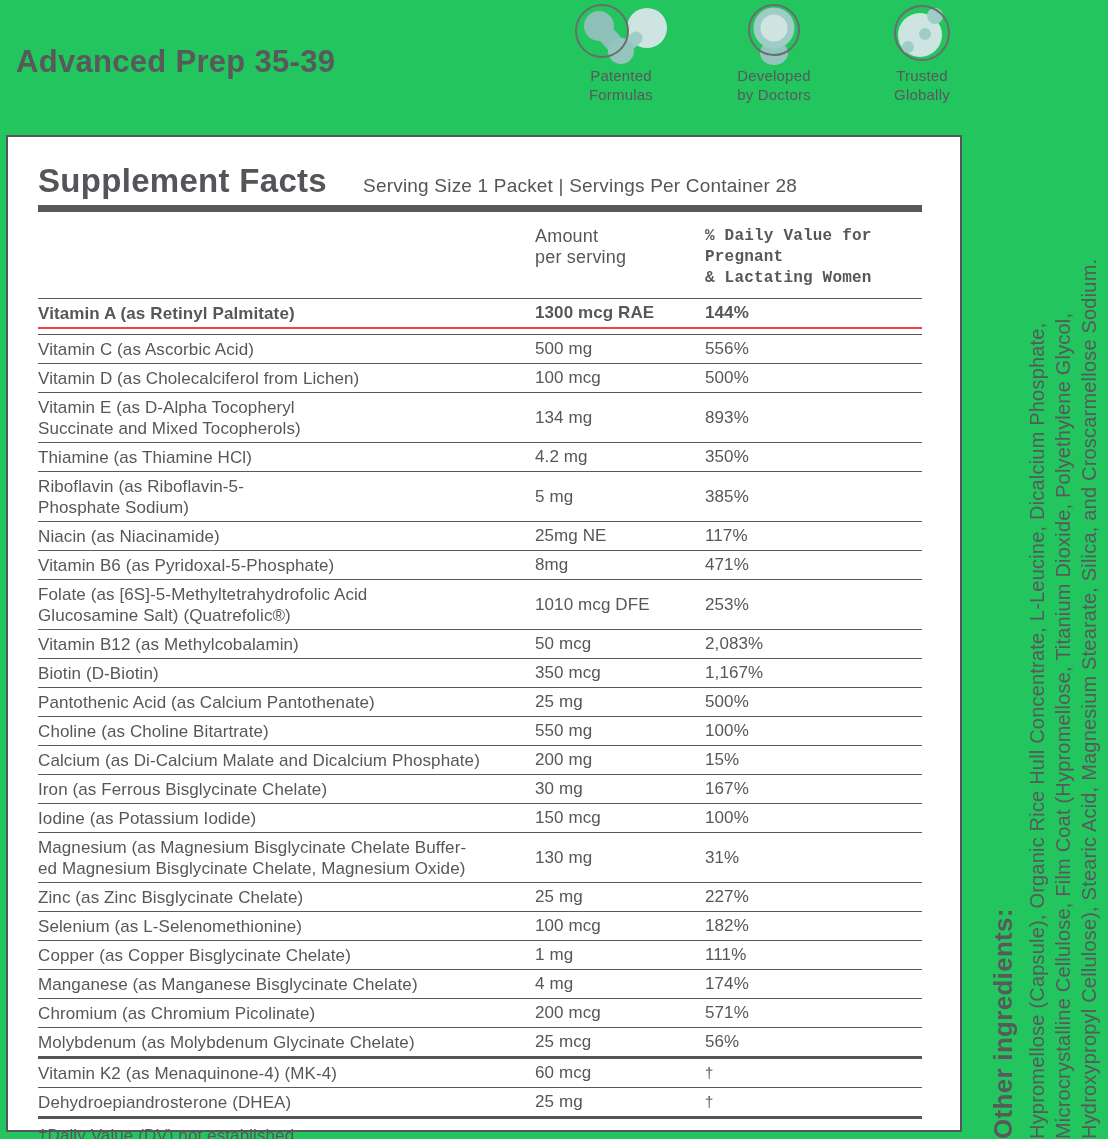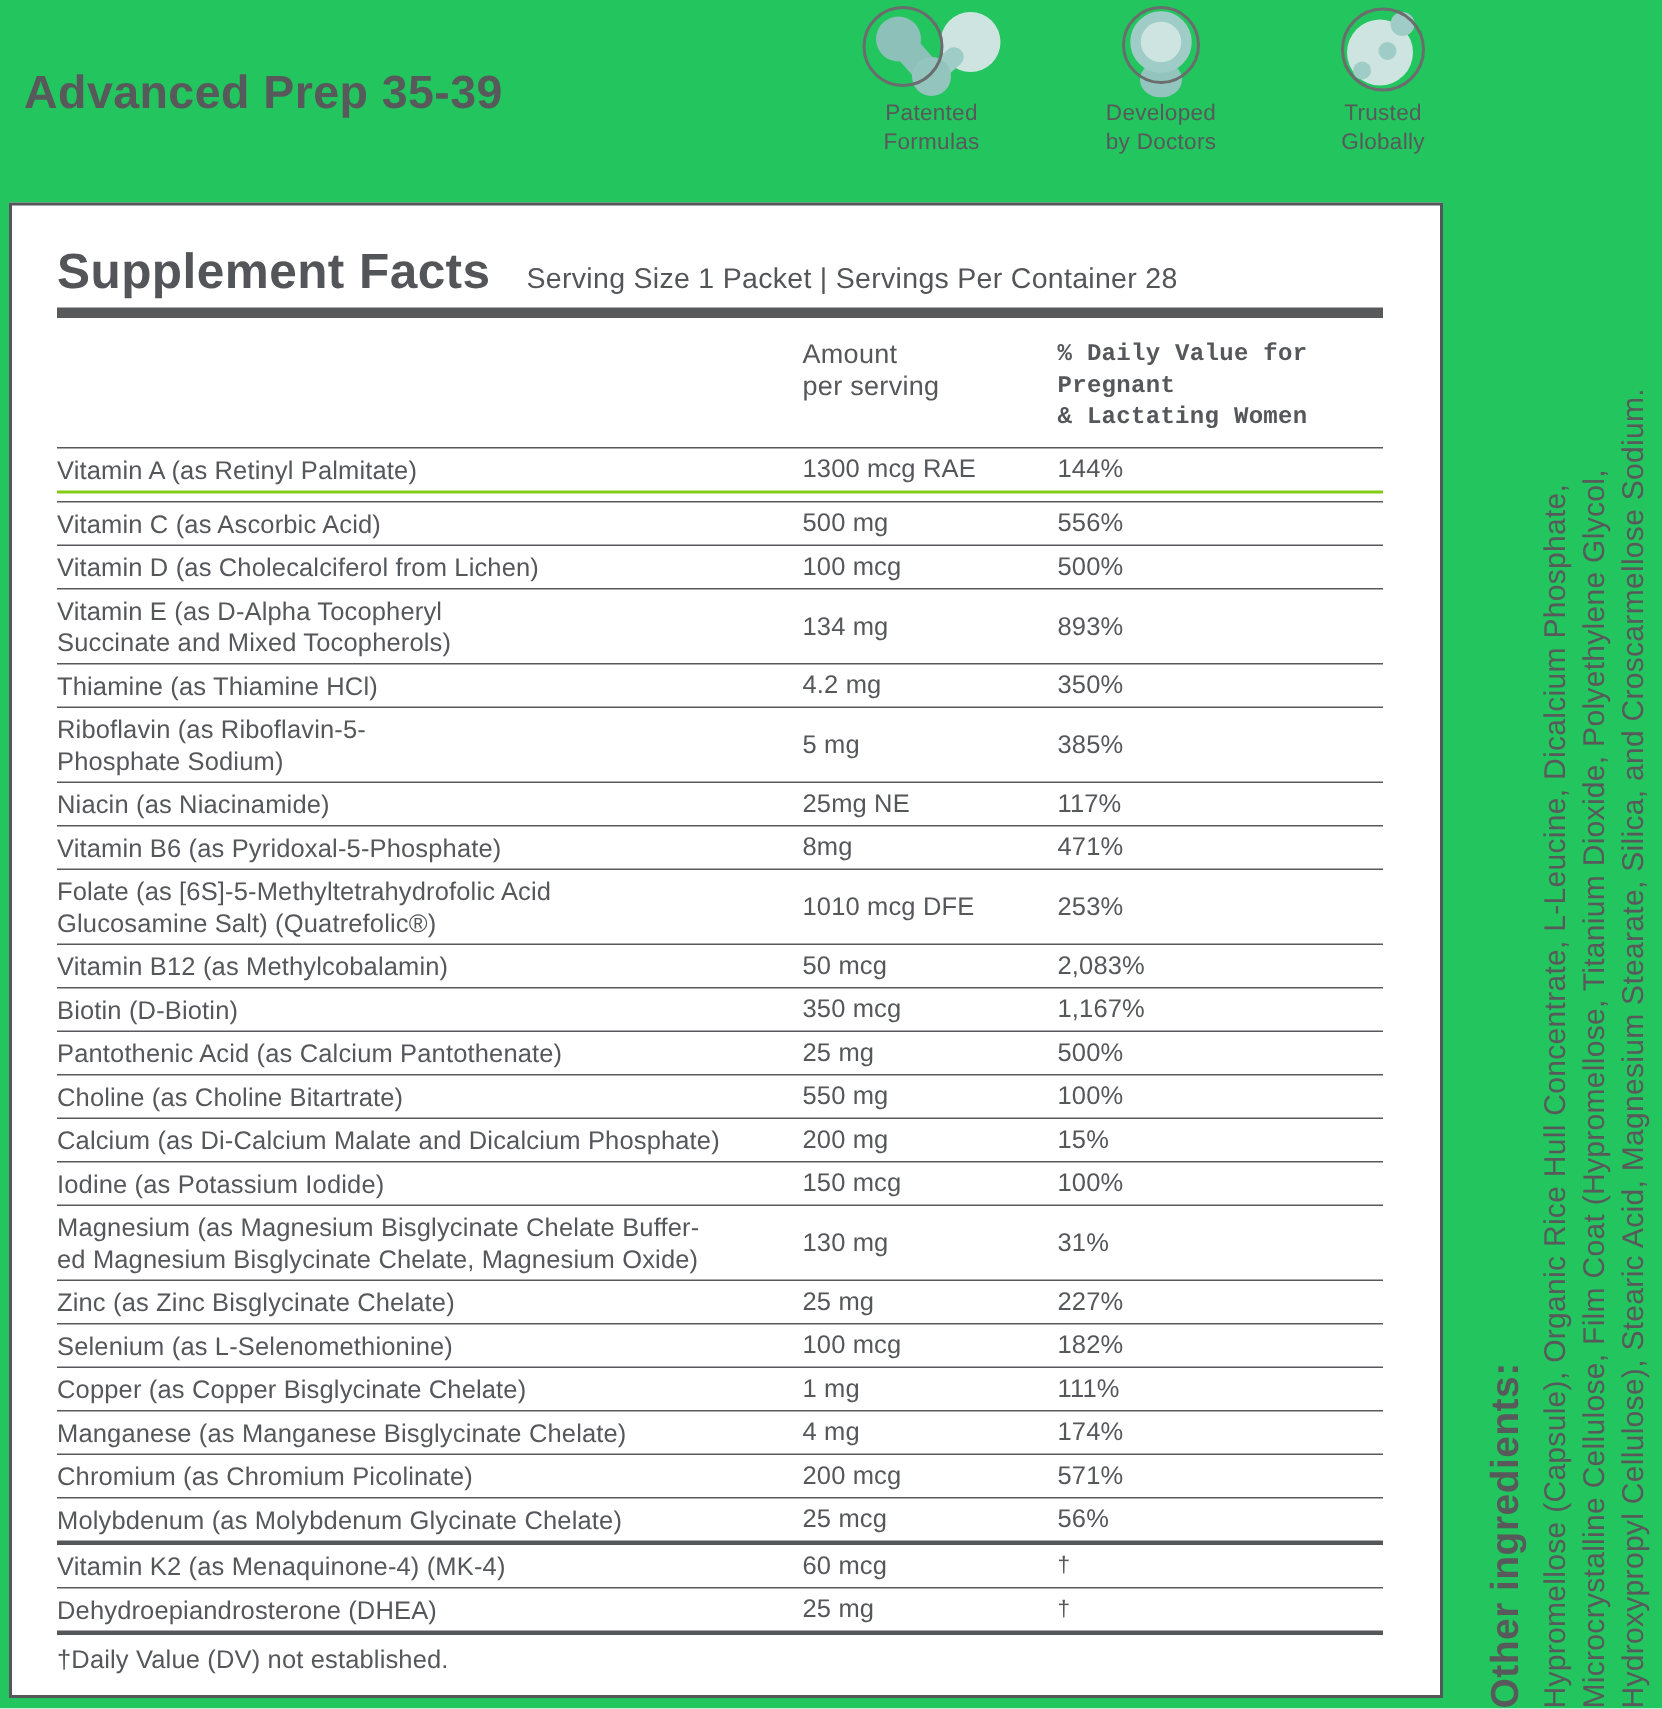--- a/index.html
+++ b/index.html
@@ -24,32 +24,32 @@
   .badge .lbl{
     font-size:15px;line-height:19px;text-align:center;color:#58595b;
     white-space:pre-line;font-weight:bold;letter-spacing:.2px;font-weight:normal;
   }
   
   .facts-box{
     position:absolute;left:6px;top:135px;width:956px;height:997px;
     border:2px solid #55565a;box-sizing:border-box;
     padding:0 38px 0 30px;background:#fff;
   }
-  .facts-title-row{display:flex;align-items:baseline;padding-top:20px;gap:24px;}
+  .facts-title-row{display:flex;align-items:baseline;padding-top:20px;gap:36px;}
   .facts-title{font-size:33px;font-weight:bold;letter-spacing:.3px;color:#545559;line-height:48px;white-space:nowrap;}
   .serving-info{font-size:19px;color:#545559;letter-spacing:.2px;white-space:nowrap;}
   .thick-bar{height:7px;background:#58595b;}
   .col-headers{display:flex;padding:14px 0 9px 0;}
   .col-spacer{width:497px;}
   .col-amount{width:170px;font-size:18px;font-weight:normal;line-height:21px;white-space:pre-line;letter-spacing:.2px;}
   .col-dv{flex:1;font-size:16px;font-weight:bold;line-height:21px;white-space:pre-line;letter-spacing:.2px;font-family:Liberation Mono, monospace;}
   .table-body{border-top:1.5px solid #58595c;}
   .row{display:flex;align-items:center;padding:3.5px 0;}
   .row + .row{border-top:1.5px solid #58595c;}
-  .row.row-lead{border-bottom:2px solid #84cc16;margin-bottom:5px;}
+  .row.row-lead{border-bottom:2px solid #ef4444;margin-bottom:5px;font-weight:bold;}
   .row.thick-top{border-top:3px solid #55565a;}
   .cell-name{width:497px;font-size:17px;line-height:21px;white-space:pre-line;letter-spacing:.1px;}
   .cell-amount{width:170px;font-size:17px;letter-spacing:.1px;}
   .cell-dv{flex:1;font-size:17px;letter-spacing:.1px;}
   .cell-dv.dagger{font-size:15px;align-self:flex-start;padding-top:1px;}
   .footnote{border-top:3px solid #55565a;padding:7px 0 9px 0;font-size:17px;letter-spacing:.1px;}
   
   .other-ingredients{
     position:absolute;left:988px;top:0;width:1139px;height:120px;
     transform-origin:0 0;transform:rotate(-90deg) translateX(-1139px);
@@ -191,20 +191,25 @@
     <span class="cell-name">Choline (as Choline Bitartrate)</span>
     <span class="cell-amount">550 mg</span>
     <span class="cell-dv">100%</span>
   </div>
         <div class="row">
     <span class="cell-name">Calcium (as Di-Calcium Malate and Dicalcium Phosphate)</span>
     <span class="cell-amount">200 mg</span>
     <span class="cell-dv">15%</span>
   </div>
         <div class="row">
+    <span class="cell-name">Iron (as Ferrous Bisglycinate Chelate)</span>
+    <span class="cell-amount">30 mg</span>
+    <span class="cell-dv">167%</span>
+  </div>
+        <div class="row">
     <span class="cell-name">Iodine (as Potassium Iodide)</span>
     <span class="cell-amount">150 mcg</span>
     <span class="cell-dv">100%</span>
   </div>
         <div class="row">
     <span class="cell-name">Magnesium (as Magnesium Bisglycinate Chelate Buffer-
 ed Magnesium Bisglycinate Chelate, Magnesium Oxide)</span>
     <span class="cell-amount">130 mg</span>
     <span class="cell-dv">31%</span>
   </div>

